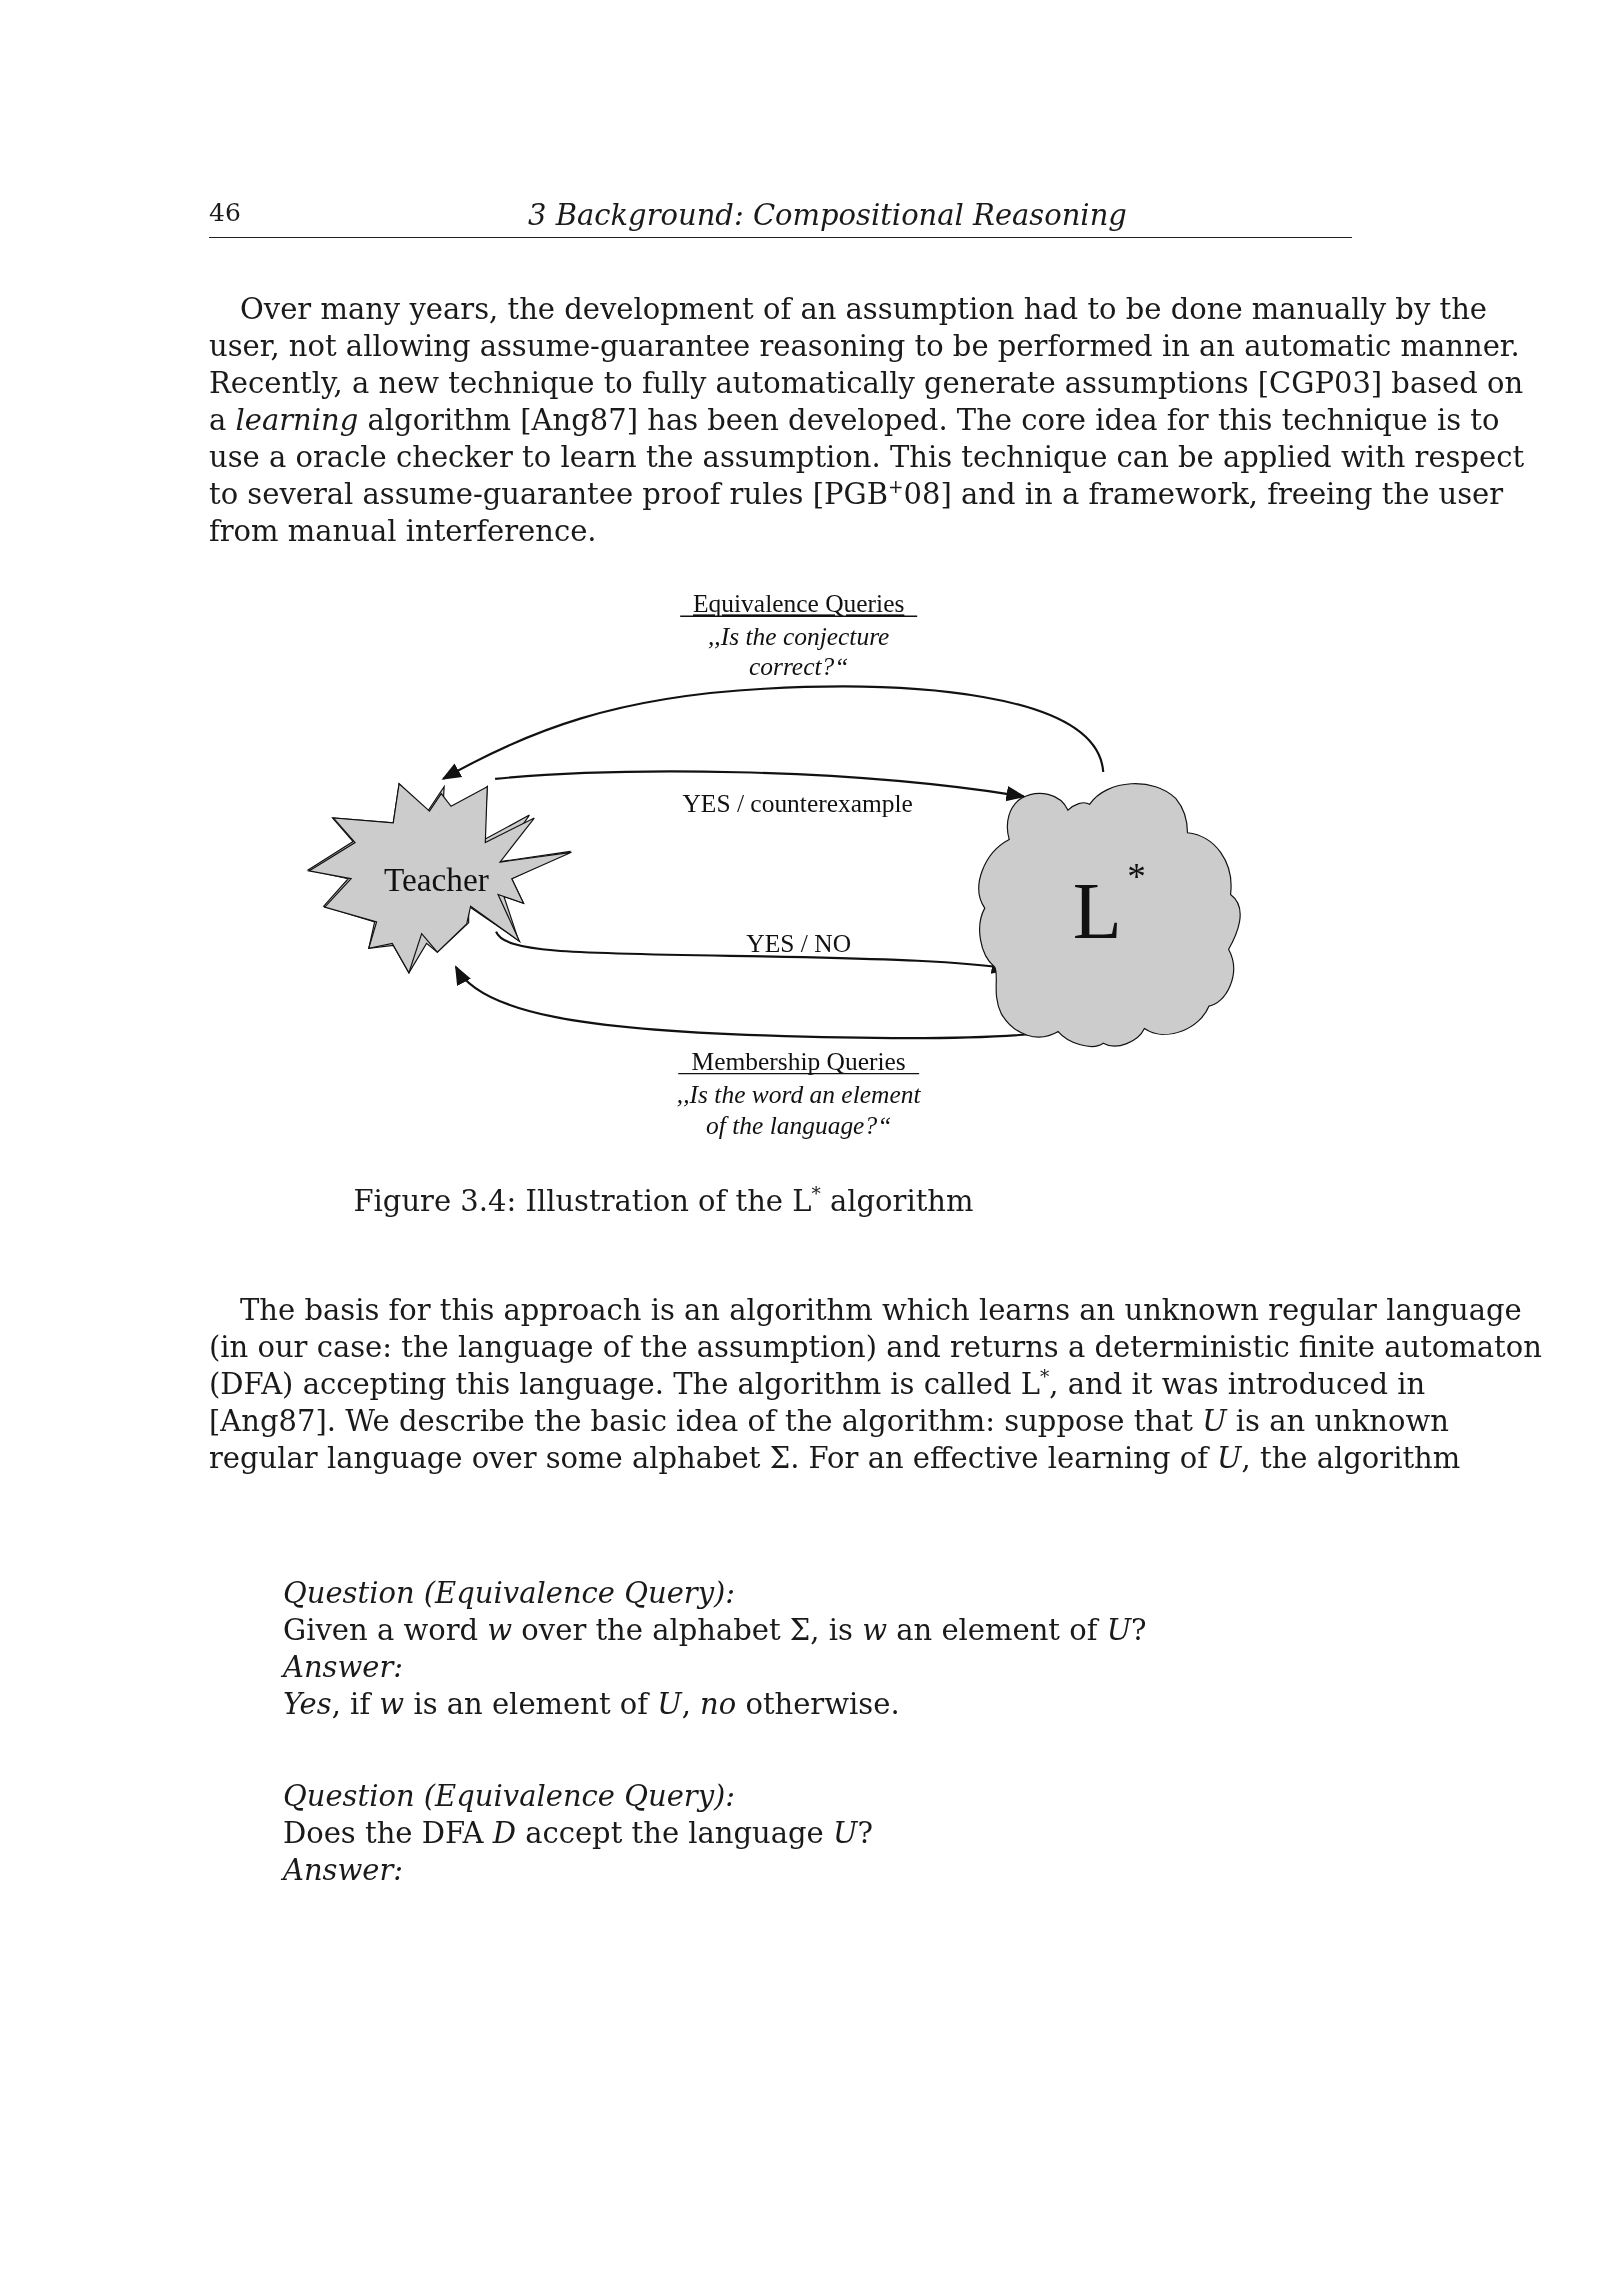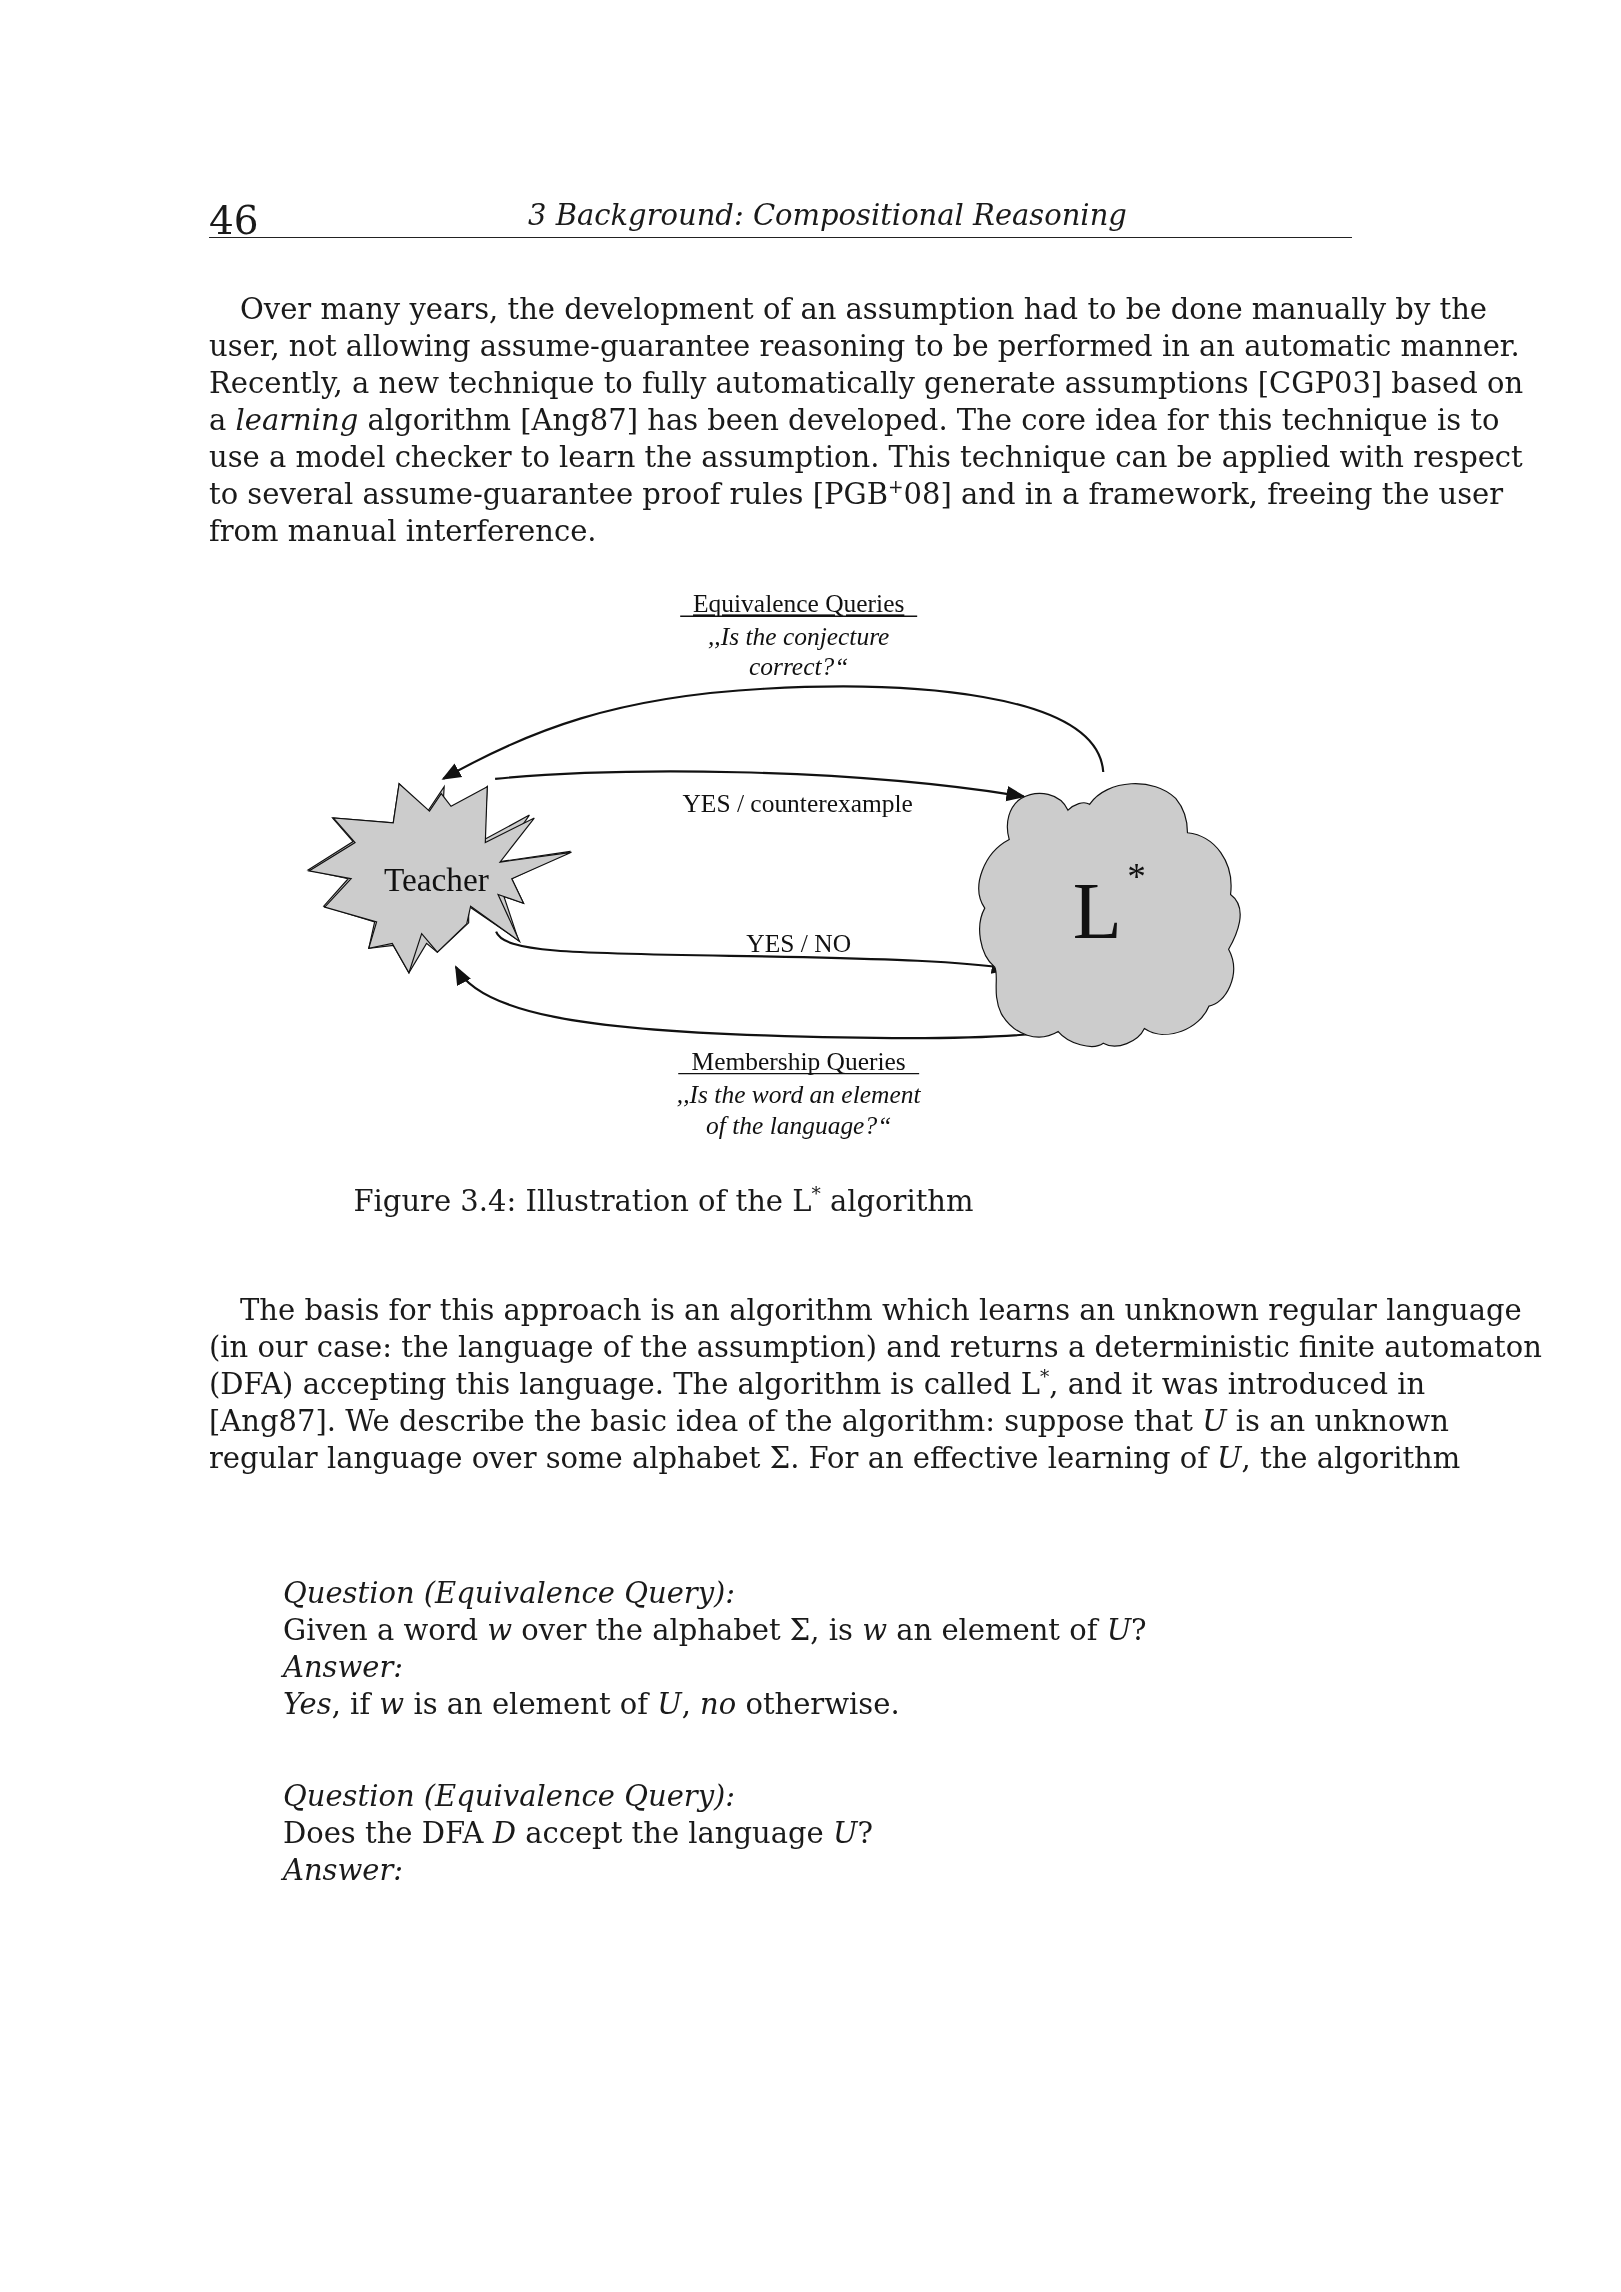--- a/index.html
+++ b/index.html
@@ -1,20 +1,20 @@
 <!DOCTYPE html>
 <html><head>
 <meta charset="utf-8">
 <style>
   html, body { margin: 0; padding: 0; background: #ffffff; }
   body { width: 1621px; height: 2293px; position: relative; overflow: hidden;
          font-family: "DejaVu Serif", serif; color: #1a1a1a; }
   .abs { position: absolute; }
   .header { left: 209px; top: 194px; width: 1143px; height: 43px; border-bottom: 1.5px solid #222; }
-  .page-num { position: absolute; left: 0; top: 3.9px; font-size: 39px; }
+  .page-num { position: absolute; left: 0; top: 3.9px; font-size: 25px; }
   .running-title { position: absolute; left: 319px; top: 3.9px; font-size: 29px; font-style: italic; }
   .para { left: 209px; width: 1143px; font-size: 29px; line-height: 37px; text-align: justify; }
   .para .line { display: block; white-space: nowrap; text-align-last: justify; }
   .para .line.last { text-align-last: left; }
   .indent { text-indent: 31px; }
   i, em { }
   sup { font-size: 18.6px; vertical-align: 10.8px; line-height: 0; }
   .fig { left: 294px; top: 583px; width: 980px; height: 568px; }
   .fig-text { font-family: "Liberation Serif", serif; fill: #111; }
   .caption { left: 0; width: 1327px; top: 1184px; font-size: 29px; text-align: center; }
@@ -27,21 +27,21 @@
 <div class="abs header">
   <span class="page-num">46</span>
   <span class="running-title">3  Background: Compositional Reasoning</span>
 </div>
 
 <div class="abs para" style="top:291px;">
     <span class="line indent">Over many years, the development of an assumption had to be done manually by the</span>
     <span class="line">user, not allowing assume-guarantee reasoning to be performed in an automatic manner.</span>
     <span class="line">Recently, a new technique to fully automatically generate assumptions [CGP03] based on</span>
     <span class="line">a <i>learning</i> algorithm [Ang87] has been developed. The core idea for this technique is to</span>
-    <span class="line">use a model checker to learn the assumption. This technique can be applied with respect</span>
+    <span class="line">use a oracle checker to learn the assumption. This technique can be applied with respect</span>
     <span class="line">to several assume-guarantee proof rules [PGB<sup>+</sup>08] and in a framework, freeing the user</span>
     <span class="line last">from manual interference.</span>
   </div>
 
 <svg class="abs fig" viewBox="0 0 1000 580" xmlns="http://www.w3.org/2000/svg">
   <defs>
     <marker id="arr" viewBox="0 0 10 10" refX="9" refY="5" markerWidth="9" markerHeight="9" orient="auto-start-reverse">
       <path d="M0,1 L10,5 L0,9 z" fill="#111"></path>
     </marker>
   </defs>

